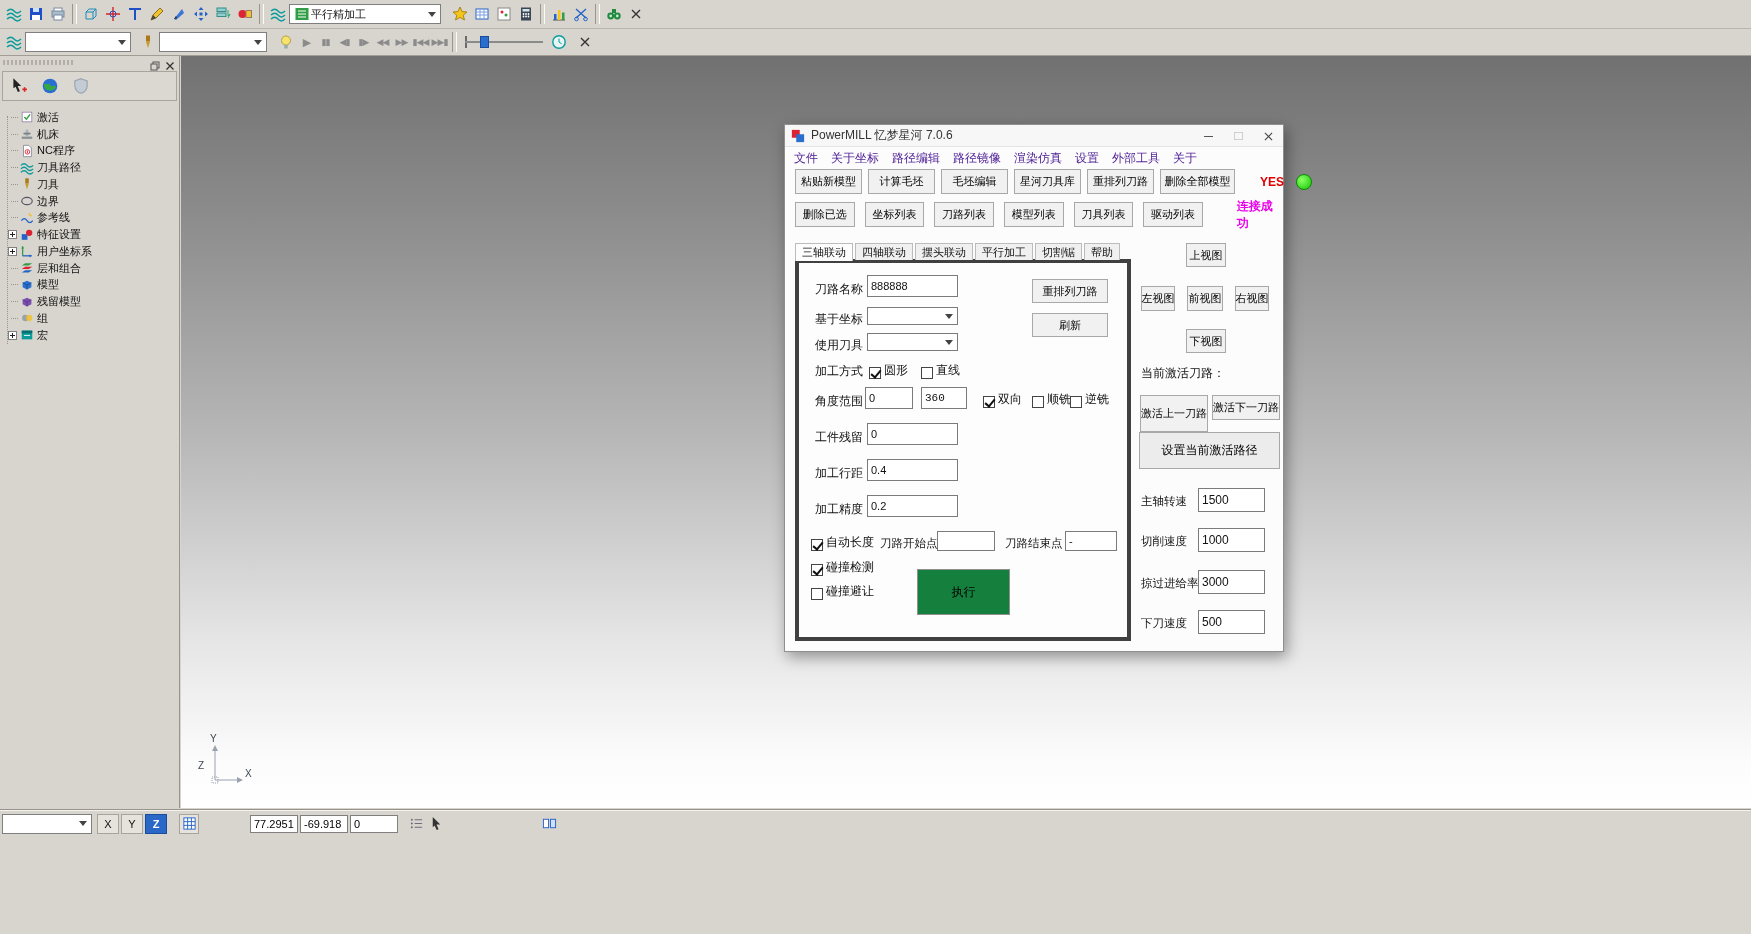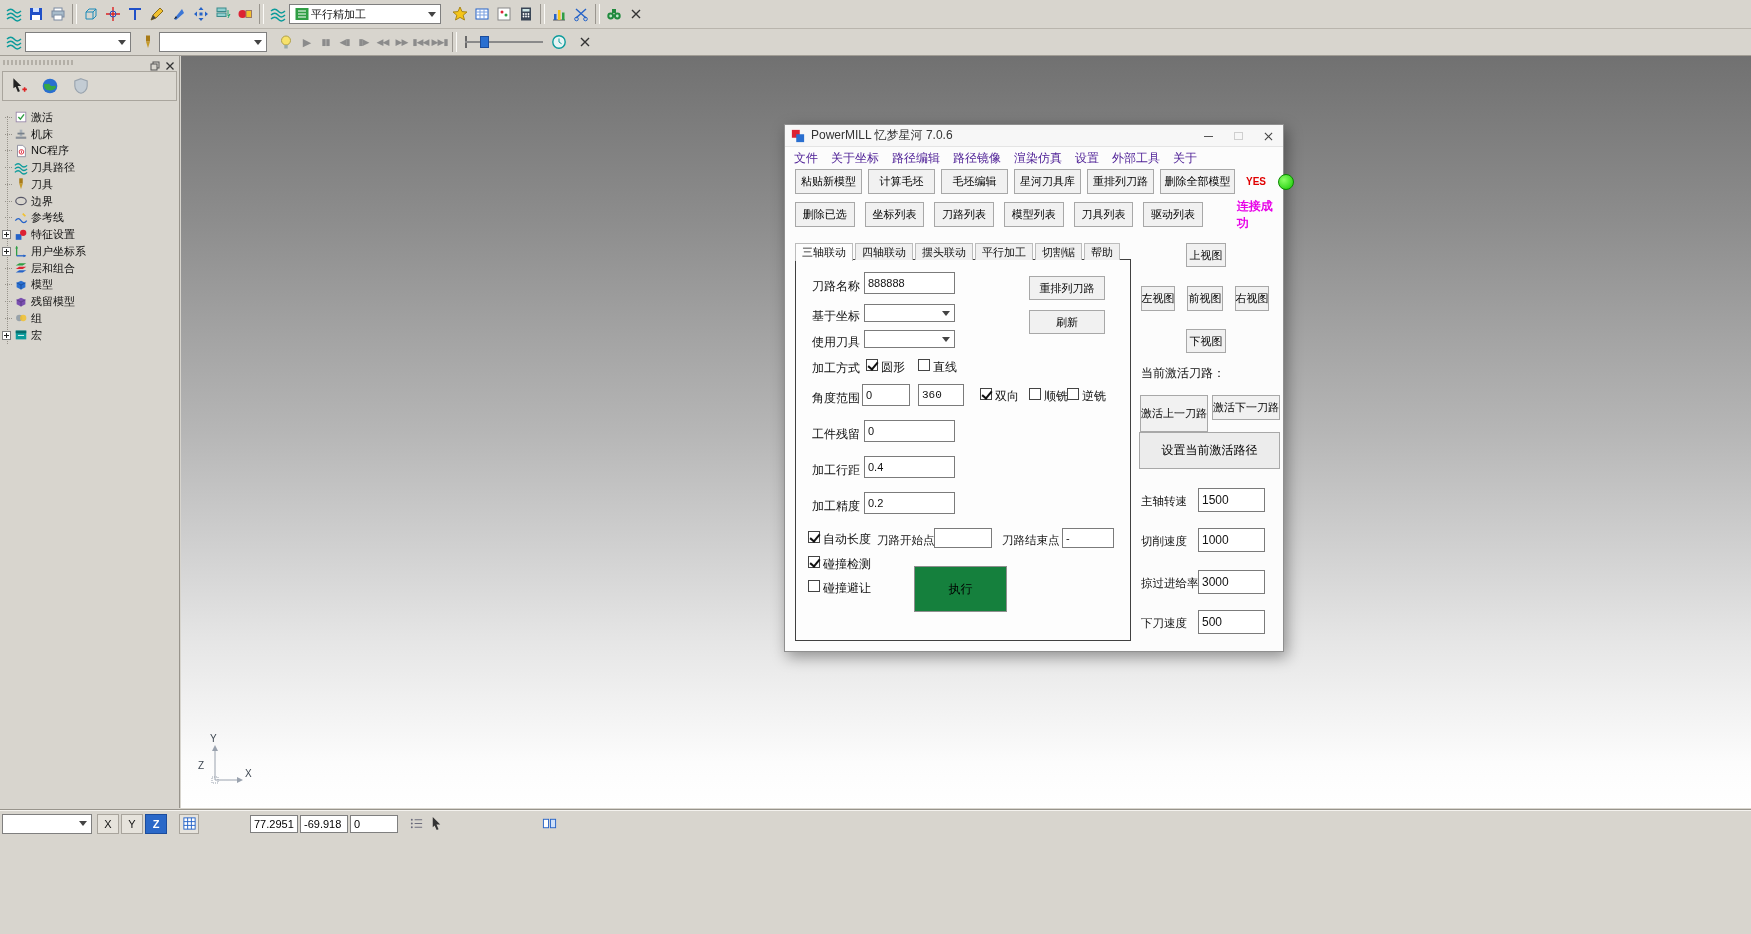--- a/index.html
+++ b/index.html
@@ -22,21 +22,21 @@
   .slider .handle{position:absolute;left:15px;top:4px;width:9px;height:12px;background:#2a6fd0;border:1px solid #1b4c9c}
   
   #explorer{position:absolute;left:0;top:56px;width:180px;height:752px;background:#d8d5ce;border-right:1px solid #98948c}
   .exh{height:14px;position:relative}
   .exh .grip{position:absolute;left:3px;top:4px;width:70px;height:5px;
     background:repeating-linear-gradient(90deg,#b3afa7 0 2px,transparent 2px 4px);}
   .exh .hicons{position:absolute;right:4px;top:1px;display:flex;gap:5px;align-items:center}
   .exh .hicons svg{width:10px;height:10px}
   .extools{margin:1px 2px;height:30px;border:1px solid #a9a59d;background:#dbd8d1;display:flex;align-items:center;gap:9px;padding-left:5px}
   .extools .ti svg{width:18px;height:18px}
-  #tree{position:relative;padding:7px 0 0 0;font-size:11px}
+  #tree{position:relative;padding:7px 0 0 6px;font-size:11px}
   #tree .vline{position:absolute;left:7px;top:14px;height:228px;border-left:1px dotted #97938b}
   .trow{height:16.75px;display:flex;align-items:center;position:relative;cursor:default}
   .stub{width:7px;height:1px;border-top:1px dotted #97938b;margin:0 1px 0 5px;flex:none}
   .expbox{width:9px;height:9px;background:#fff;border:1px solid #808080;position:relative;margin:0 2px 0 2px;flex:none;z-index:2}
   .expbox::before{content:"";position:absolute;left:1px;right:1px;top:3px;height:1px;background:#222}
   .expbox::after{content:"";position:absolute;top:1px;bottom:1px;left:3px;width:1px;background:#222}
   .tic{width:15px;height:15px;display:inline-flex;align-items:center;justify-content:center;flex:none}
   .tic svg{width:14px;height:14px}
   .tlabel{margin-left:3px;white-space:nowrap}
   
@@ -55,36 +55,36 @@
   .wc-max i{display:block;width:9px;height:8px;border:1px solid #cfcfcf}
   .wc svg{width:9px;height:9px}
   .dmenu{position:absolute;left:0;top:22px;right:0;height:22px;display:flex;align-items:center;padding-left:9px;background:#fcfcfc}
   .dmenu span{margin-right:13px;font-size:12px;color:#4c1d95;cursor:default}
   .btn{background:#f1f1f1;border:1px solid #a8a8a8;font-size:11px;display:flex;align-items:center;justify-content:center;color:#000;white-space:nowrap;cursor:default}
   .r1{position:absolute;left:10px;top:44px;height:25px;display:flex;gap:6px;align-items:center}
   .r2{position:absolute;left:10px;top:77px;height:25px;display:flex;gap:10px;align-items:center}
   .r1 .btn{width:67px;height:25px}
   .r1 .btn.wide{width:75px}
   .r2 .btn{width:62px;height:25px}
-  .yes{color:#e00000;font-weight:bold;font-size:10px;margin-left:5px}
+  .yes{color:#e00000;font-weight:bold;font-size:12px;margin-left:19px}
   .okdot{width:16px;height:16px;border-radius:50%;margin-left:6px;border:1px solid #0a8a00;
     background:radial-gradient(circle at 35% 35%, #8aff66, #14c800)}
   .connok{color:#e800e8;font-weight:bold;font-size:12px;margin-left:24px}
   .tabs{position:absolute;left:10px;top:118px;height:17px;display:flex;z-index:2}
   .tab{height:17px;padding:0 6px;font-size:11px;line-height:16px;background:#f0f0f0;border:1px solid #bcbcbc;border-bottom:none;margin-right:2px;cursor:default}
   .tab.sel{background:#fdfdfd;height:18px;position:relative;z-index:3}
-  .tabpage{position:absolute;left:10px;top:134px;width:336px;height:382px;border:1px solid #404040;background:#fdfdfd}
+  .tabpage{position:absolute;left:10px;top:134px;width:336px;height:382px;border:4px solid #404040;background:#fdfdfd}
   .flabel{position:absolute;font-size:12px;color:#111;white-space:nowrap}
   .tbx{position:absolute;background:#fff;border:1px solid #7b7b7b;font-size:11px;padding:0 3px;font-family:inherit;color:#111}
   input.tbx{outline:none}
   .dcombo{position:absolute;background:#fff;border:1px solid #7b7b7b;height:18px}
   .dcombo .tri{border-top-color:#444}
   .cb{width:12px;height:12px;background:#fff;border:1px solid #444;display:inline-block;position:relative;flex:none}
   .cb.on::after{content:"";position:absolute;left:3px;top:0px;width:4px;height:8px;border:solid #111;border-width:0 2px 2px 0;transform:rotate(40deg)}
-  .cbrow{position:absolute;display:flex;align-items:flex-start;gap:3px;font-size:12px}
+  .cbrow{position:absolute;display:flex;align-items:flex-end;gap:3px;font-size:12px}
   .exe{position:absolute;left:118px;top:306px;width:93px;height:46px;font-size:12px;background:#15803d;border:1px solid #8f8f8f}
   
   .rlabel{position:absolute;font-size:11.5px;white-space:nowrap}
   .vbtn{position:absolute;height:24px;font-size:11px}
   
   #statusbar{position:absolute;left:0;top:810px;width:100%;height:26px;background:#d8d5ce;border-top:1px solid #f5f3ef;box-shadow:0 -1px 0 #98948c;display:flex;align-items:center}
   .sbtn{width:22px;height:20px;background:#e6e3dc;border:1px solid #a8a49c;font-size:11px;display:flex;align-items:center;justify-content:center;flex:none}
   .sbtn.sel{background:#2a68c8;border-color:#1b4c9c;color:#fff;font-weight:bold}
   .sinp{width:48px;height:18px;background:#fff;border:1px solid #7f7f7f;font-size:11px;padding:0 3px;font-family:inherit;flex:none}
   .sic{width:20px;height:20px;display:inline-flex;align-items:center;justify-content:center;flex:none}

